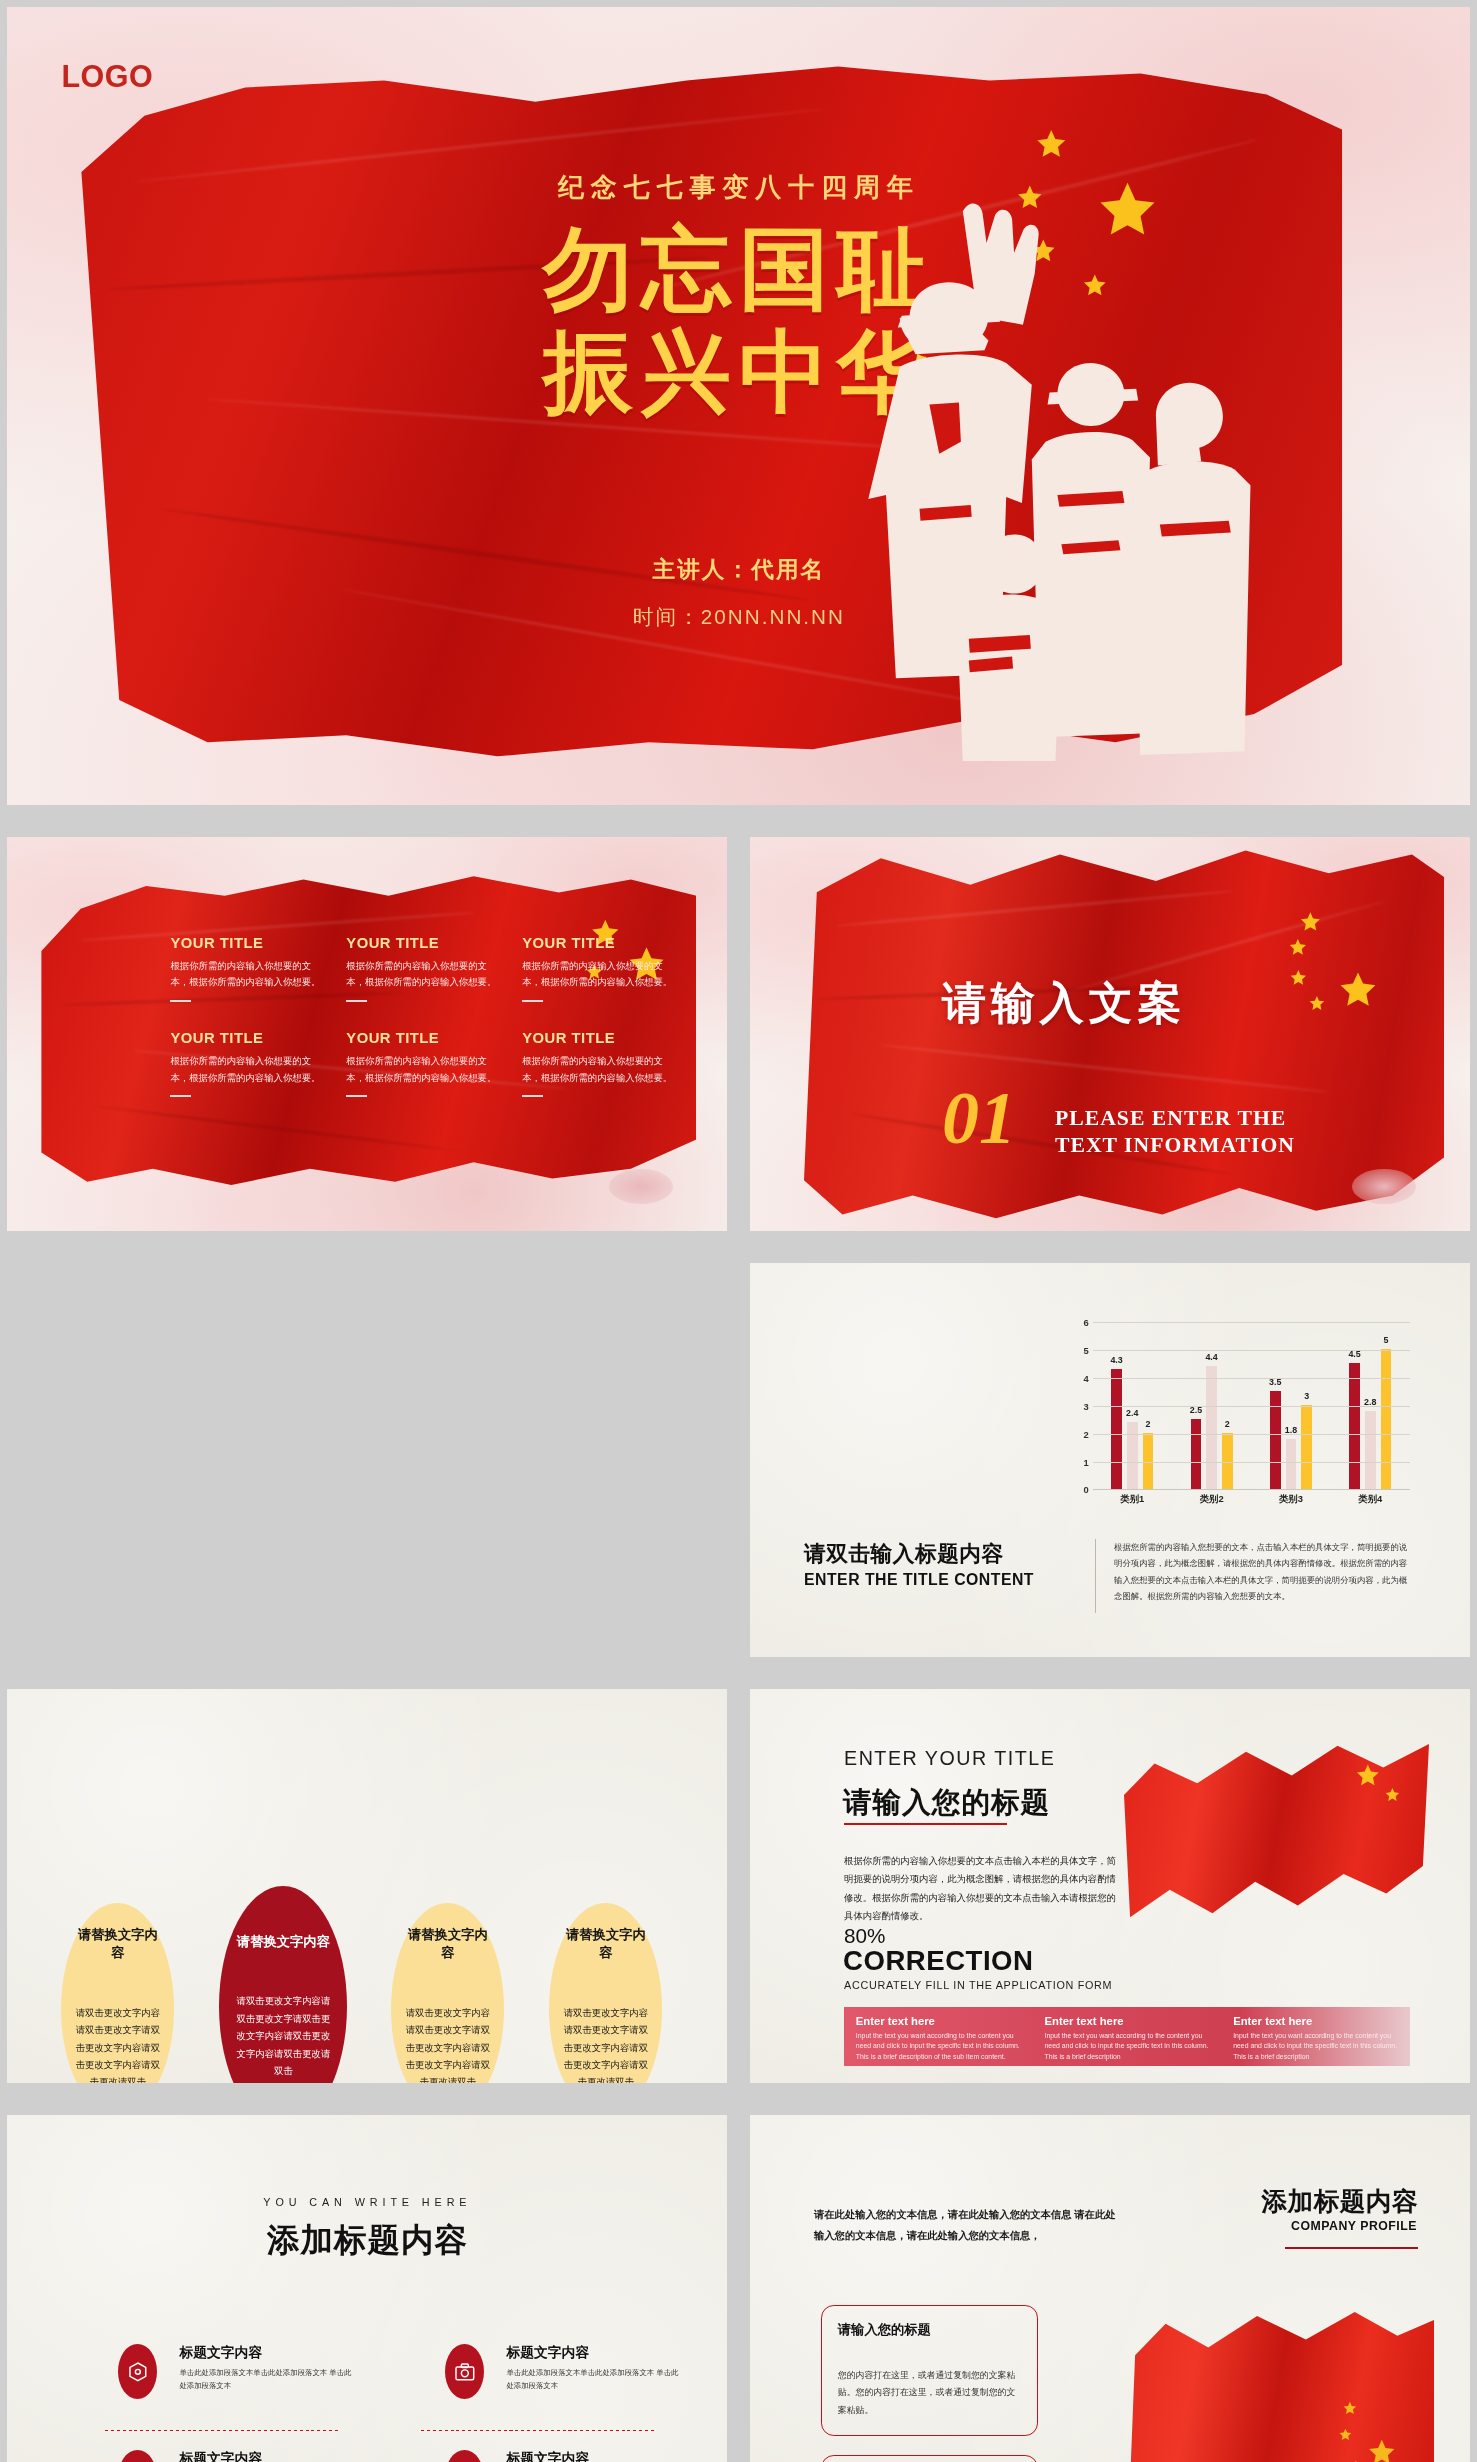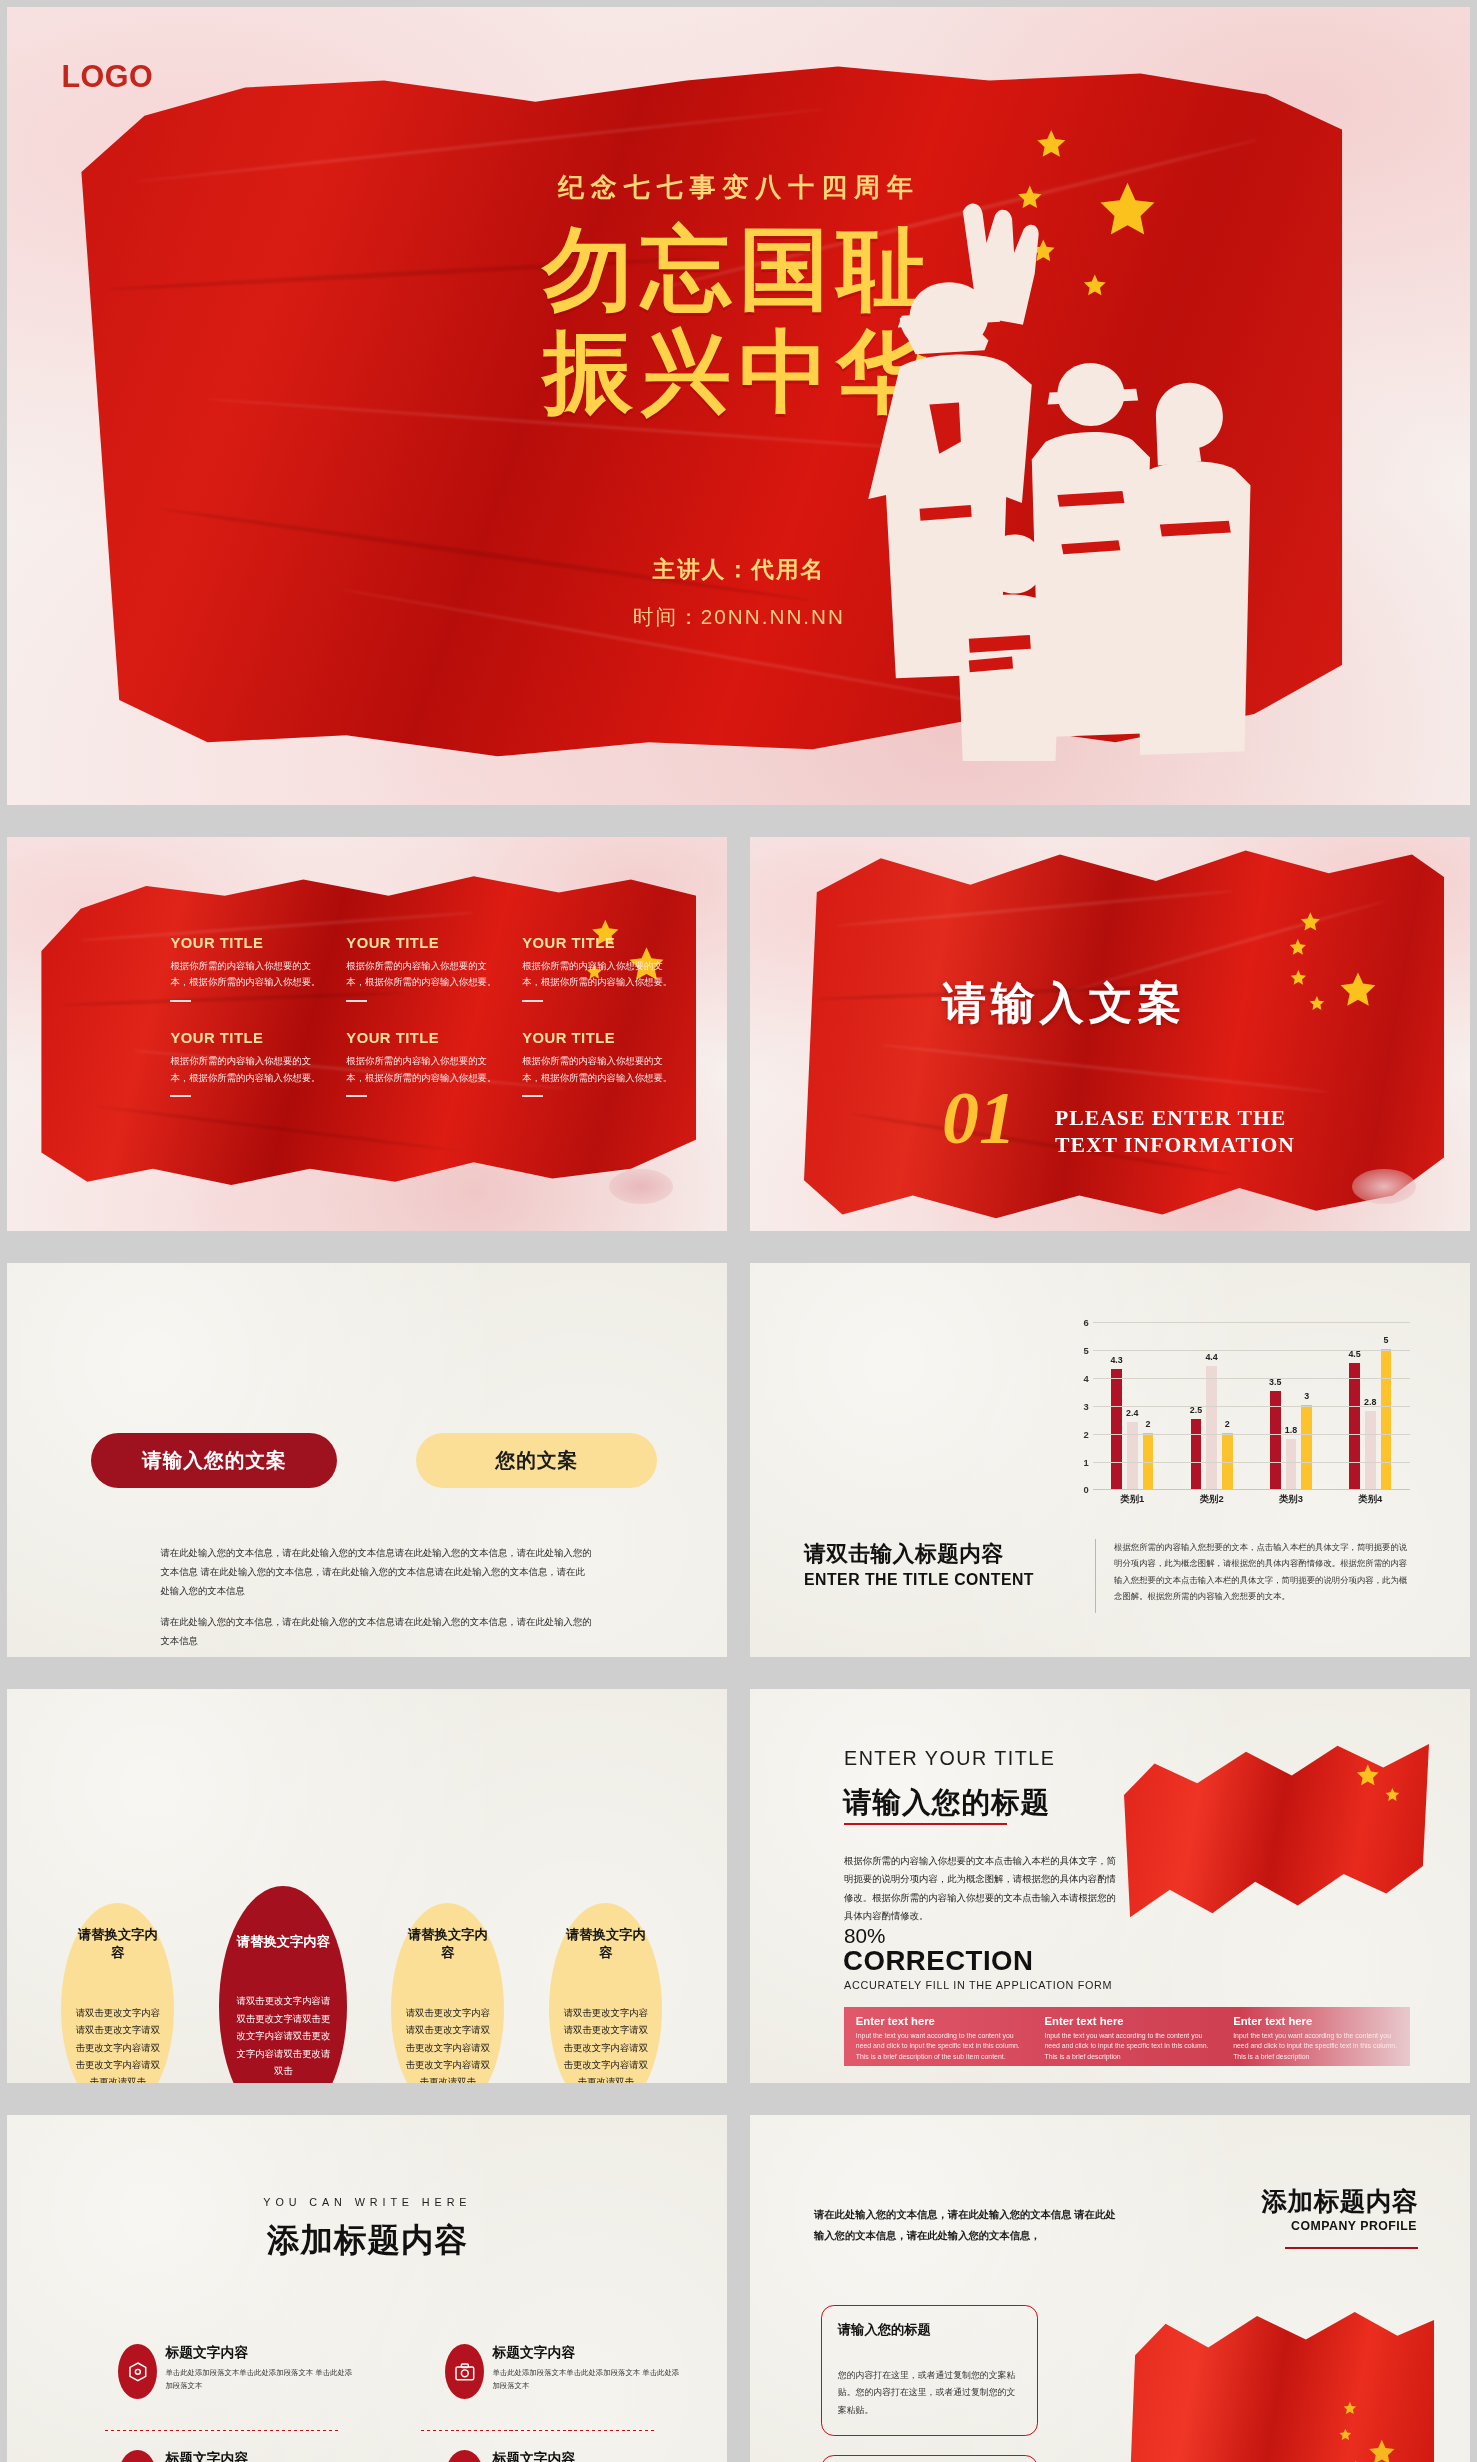--- a/index.html
+++ b/index.html
@@ -146,21 +146,21 @@
   .r4r-flag{position:absolute;left:374px;top:47px;width:305px;height:197px;
      background:linear-gradient(100deg,#e0241a 0%,#ef3425 25%,#c3140f 50%,#e82a1d 75%,#cc1710 100%);
      -webkit-clip-path:polygon(0% 30%,10% 14%,24% 24%,40% 8%,55% 20%,70% 5%,85% 16%,100% 4%,
         98% 66%,86% 80%,72% 70%,57% 86%,43% 74%,29% 90%,15% 78%,2% 92%);
      clip-path:polygon(0% 30%,10% 14%,24% 24%,40% 8%,55% 20%,70% 5%,85% 16%,100% 4%,
         98% 66%,86% 80%,72% 70%,57% 86%,43% 74%,29% 90%,15% 78%,2% 92%);}
 
   
   .r5l-en{position:absolute;left:0;right:0;top:81px;text-align:center;font-size:10.8px;letter-spacing:4.9px;color:#222;}
   .r5l-zh{position:absolute;left:0;right:0;top:104px;text-align:center;font-size:32.5px;font-weight:bold;color:#111;letter-spacing:1px;}
-  .icrow{position:absolute;display:flex;align-items:flex-start;gap:8px;width:236px;}
+  .icrow{position:absolute;display:flex;align-items:flex-start;gap:22px;width:236px;}
   .ic1{left:111px;top:229px;} .ic2{left:438px;top:229px;}
   .ic3{left:111px;top:335px;} .ic4{left:438px;top:335px;}
   .icbadge{width:39px;height:55px;border-radius:50%;background:#b4121f;flex:0 0 auto;display:flex;align-items:center;justify-content:center;}
   .icbadge svg{display:block;}
   .icbody .ih{font-size:13.8px;font-weight:bold;color:#111;margin-bottom:4.9px;}
   .icbody .ib{font-size:7.4px;line-height:1.75;color:#333;}
   .dashrule{position:absolute;height:1px;background:repeating-linear-gradient(90deg,#c4101a 0 3px,transparent 3px 5.9px);}
   .dr1{left:98px;top:315px;width:236px;} .dr2{left:414px;top:315px;width:236px;}
 
   
@@ -360,27 +360,20 @@
 
     <div class="sec-title">请输入文案</div>
     <div class="sec-num">01</div>
     <div class="sec-en">
       <div>PLEASE ENTER THE</div>
       <div>TEXT INFORMATION</div>
     </div>
     <div class="dot-blob"></div>
   </div>
 
-  <div class="slide r3l paper">
-    <div class="pill red">请输入您的文案</div>
-    <div class="pill yel">您的文案</div>
-    <div class="para p1">请在此处输入您的文本信息，请在此处输入您的文本信息请在此处输入您的文本信息，请在此处输入您的文本信息 请在此处输入您的文本信息，请在此处输入您的文本信息请在此处输入您的文本信息，请在此处输入您的文本信息</div>
-    <div class="para p2">请在此处输入您的文本信息，请在此处输入您的文本信息请在此处输入您的文本信息，请在此处输入您的文本信息</div>
-
-  </div>
 
   <div class="slide r3r paper">
     <div class="chart">
       <div class="yaxis" id="yaxis">
           <div style="top: 167px;">0</div>
           <div style="top: 140px;">1</div>
           <div style="top: 112px;">2</div>
           <div style="top: 84px;">3</div>
           <div style="top: 56px;">4</div>
           <div style="top: 28px;">5</div>

